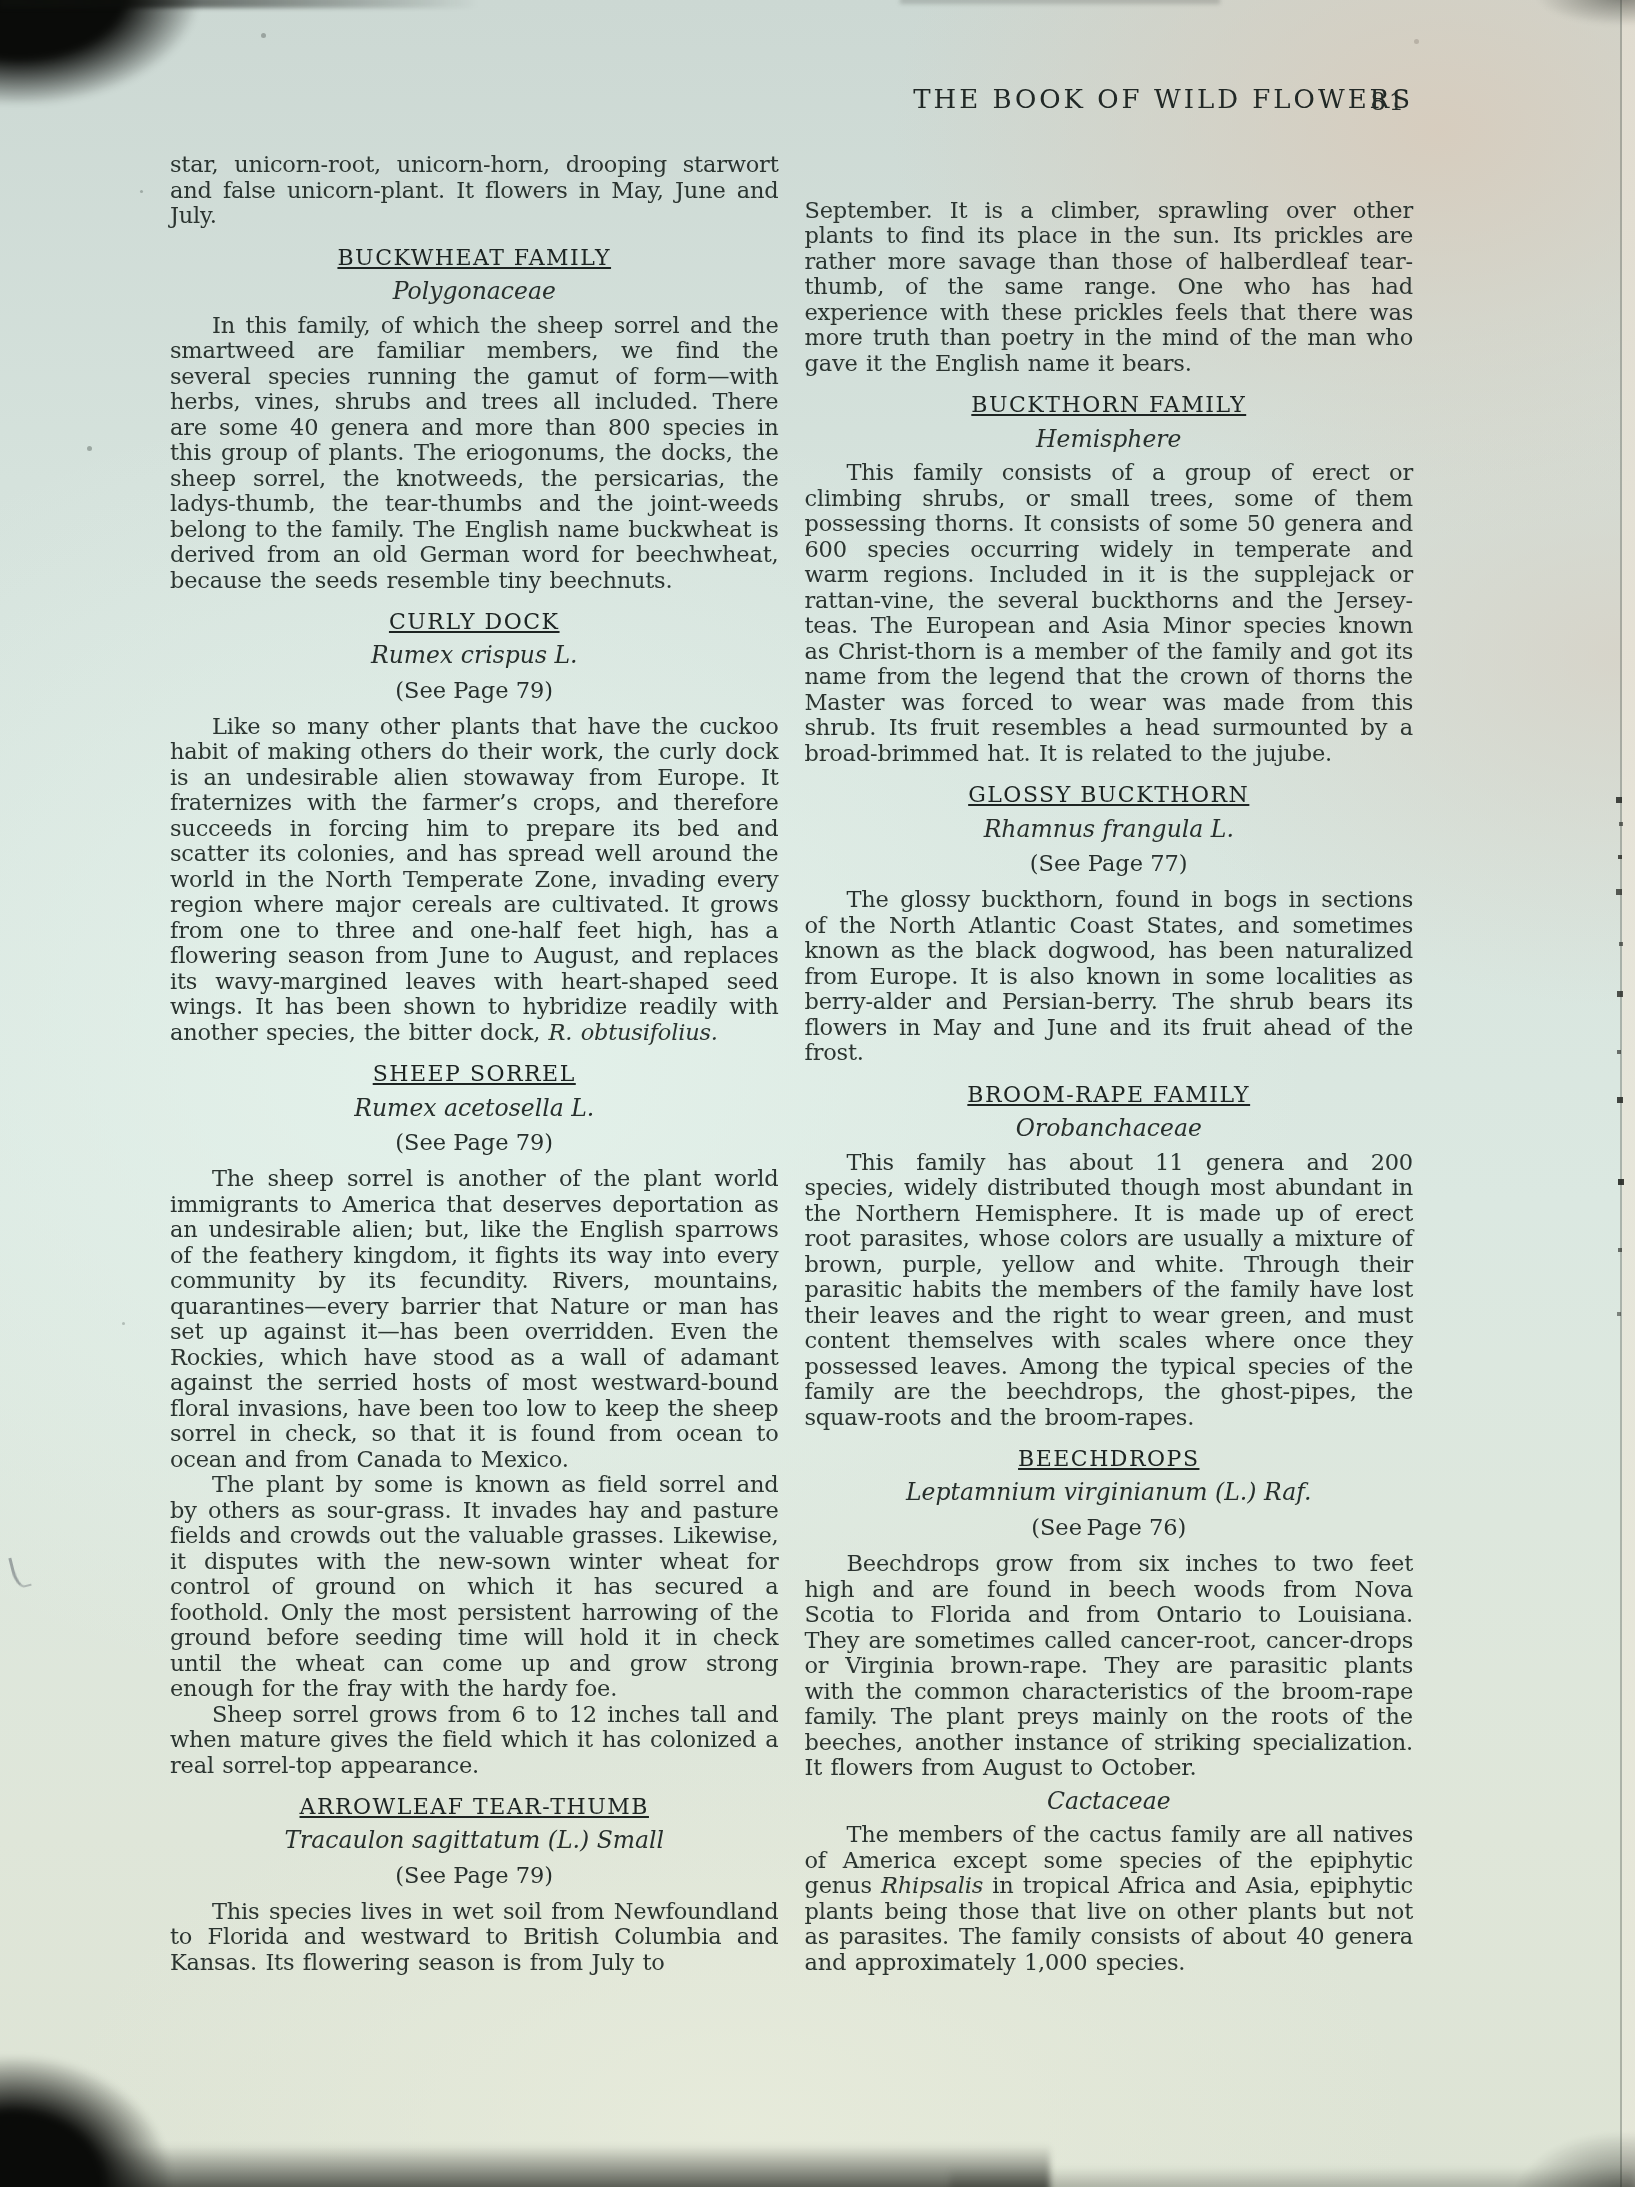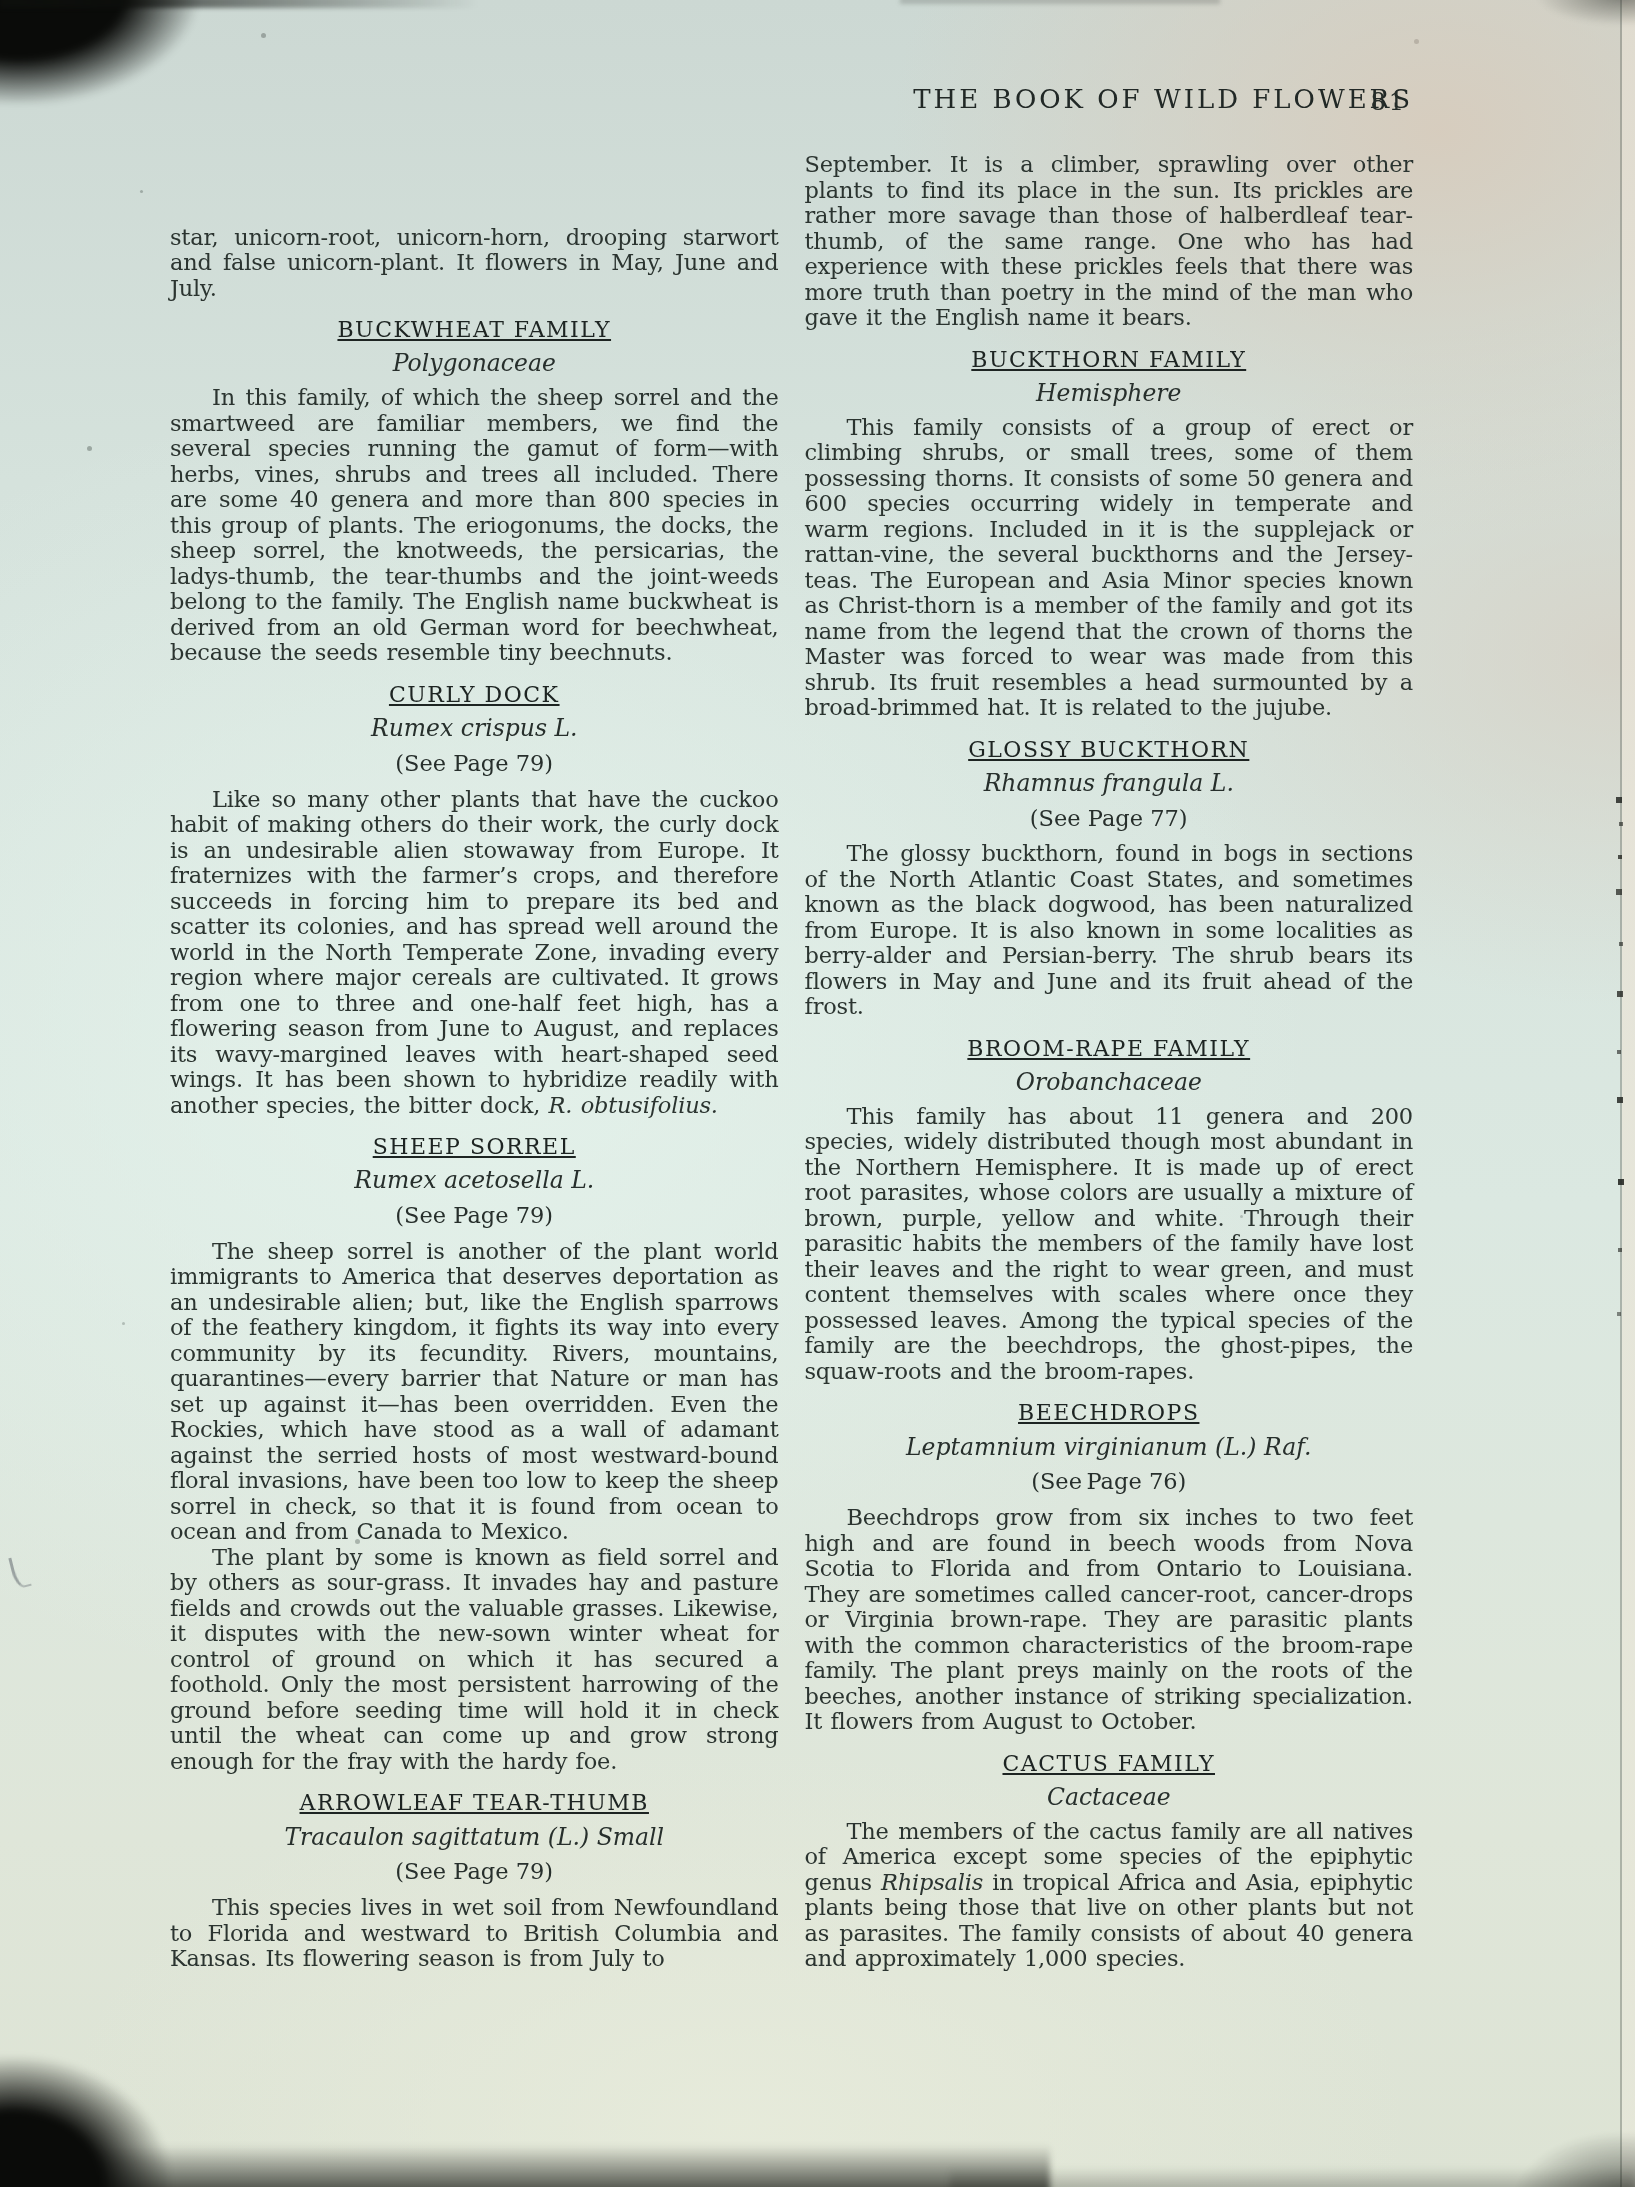--- a/index.html
+++ b/index.html
@@ -86,20 +86,21 @@
           <p class="blk-para"><span>In this family, of which the sheep sorrel and the smartweed are familiar members, we find the several species running the gamut of form—with herbs, vines, shrubs and trees all included.  There are some 40 genera and more than 800 species in this group of plants.  The eriogonums, the docks, the sheep sorrel, the knotweeds, the persicarias, the ladys-thumb, the tear-thumbs and the joint-weeds belong to the family.  The English name buckwheat is derived from an old German word for beechwheat, because the seeds resemble tiny beechnuts.</span></p>
           <div class="blk-heading"><span>CURLY DOCK</span></div>
           <div class="blk-species"><em>Rumex crispus L.</em></div>
           <div class="blk-seepage"><span>(See Page 79)</span></div>
           <p class="blk-para"><span>Like so many other plants that have the cuckoo habit of making others do their work, the curly dock is an undesirable alien stowaway from Europe. It fraternizes with the farmer’s crops, and therefore succeeds in forcing him to prepare its bed and scatter its colonies, and has spread well around the world in the North Temperate Zone, invading every region where major cereals are cultivated. It grows from one to three and one-half feet high, has a flowering season from June to August, and replaces its wavy-margined leaves with heart-shaped seed wings.  It has been shown to hybridize readily with another species, the bitter dock, </span><em>R. obtusifolius.</em></p>
           <div class="blk-heading"><span>SHEEP SORREL</span></div>
           <div class="blk-species"><em>Rumex acetosella L.</em></div>
           <div class="blk-seepage"><span>(See Page 79)</span></div>
           <p class="blk-para"><span>The sheep sorrel is another of the plant world immigrants to America that deserves deportation as an undesirable alien; but, like the English sparrows of the feathery kingdom, it fights its way into every community by its fecundity. Rivers, mountains, quarantines—every barrier that Nature or man has set up against it—has been overridden.  Even the Rockies, which have stood as a wall of adamant against the serried hosts of most westward-bound floral invasions, have been too low to keep the sheep sorrel in check, so that it is found from ocean to ocean and from Canada to Mexico.</span></p>
           <p class="blk-para"><span>The plant by some is known as field sorrel and by others as sour-grass.  It invades hay and pasture fields and crowds out the valuable grasses. Likewise, it disputes with the new-sown winter wheat for control of ground on which it has secured a foothold.  Only the most persistent harrowing of the ground before seeding time will hold it in check until the wheat can come up and grow strong enough for the fray with the hardy foe.</span></p>
+          <p class="blk-para"><span>Sheep sorrel grows from 6 to 12 inches tall and when mature gives the field which it has colonized a real sorrel-top appearance.</span></p>
           <div class="blk-heading"><span>ARROWLEAF TEAR-THUMB</span></div>
           <div class="blk-species"><em>Tracaulon sagittatum (L.) Small</em></div>
           <div class="blk-seepage"><span>(See Page 79)</span></div>
           <p class="blk-para"><span>This species lives in wet soil from Newfoundland to Florida and westward to British Columbia and Kansas.  Its flowering season is from July to</span></p>
         </div>
       <div class="col">
           <p class="blk-para noindent"><span>September.  It is a climber, sprawling over other plants to find its place in the sun.  Its prickles are rather more savage than those of halberdleaf tear-thumb, of the same range.  One who has had experience with these prickles feels that there was more truth than poetry in the mind of the man who gave it the English name it bears.</span></p>
           <div class="blk-heading"><span>BUCKTHORN FAMILY</span></div>
           <div class="blk-species"><em>Hemisphere</em></div>
           <p class="blk-para"><span>This family consists of a group of erect or climbing shrubs, or small trees, some of them possessing thorns.  It consists of some 50 genera and 600 species occurring widely in temperate and warm regions.  Included in it is the supplejack or rattan-vine, the several buckthorns and the Jersey-teas.  The European and Asia Minor species known as Christ-thorn is a member of the family and got its name from the legend that the crown of thorns the Master was forced to wear was made from this shrub.  Its fruit resembles a head surmounted by a broad-brimmed hat.  It is related to the jujube.</span></p>
@@ -107,21 +108,20 @@
           <div class="blk-species"><em>Rhamnus frangula L.</em></div>
           <div class="blk-seepage"><span>(See Page 77)</span></div>
           <p class="blk-para"><span>The glossy buckthorn, found in bogs in sections of the North Atlantic Coast States, and sometimes known as the black dogwood, has been naturalized from Europe.  It is also known in some localities as berry-alder and Persian-berry.  The shrub bears its flowers in May and June and its fruit ahead of the frost.</span></p>
           <div class="blk-heading"><span>BROOM-RAPE FAMILY</span></div>
           <div class="blk-species"><em>Orobanchaceae</em></div>
           <p class="blk-para"><span>This family has about 11 genera and 200 species, widely distributed though most abundant in the Northern Hemisphere.  It is made up of erect root parasites, whose colors are usually a mixture of brown, purple, yellow and white.  Through their parasitic habits the members of the family have lost their leaves and the right to wear green, and must content themselves with scales where once they possessed leaves.  Among the typical species of the family are the beechdrops, the ghost-pipes, the squaw-roots and the broom-rapes.</span></p>
           <div class="blk-heading"><span>BEECHDROPS</span></div>
           <div class="blk-species"><em>Leptamnium virginianum (L.) Raf.</em></div>
           <div class="blk-seepage"><span>(See Page 76)</span></div>
           <p class="blk-para"><span>Beechdrops grow from six inches to two feet high and are found in beech woods from Nova Scotia to Florida and from Ontario to Louisiana.  They are sometimes called cancer-root, cancer-drops or Virginia brown-rape.  They are parasitic plants with the common characteristics of the broom-rape family.  The plant preys mainly on the roots of the beeches, another instance of striking specialization.  It flowers from August to October.</span></p>
-          <div class="blk-heading"><span>CACTUS FAMILY</span></div>
           <div class="blk-species"><em>Cactaceae</em></div>
           <p class="blk-para"><span>The members of the cactus family are all natives of America except some species of the epiphytic genus </span><em>Rhipsalis</em><span> in tropical Africa and Asia, epiphytic plants being those that live on other plants but not as parasites.  The family consists of about 40 genera and approximately 1,000 species.</span></p>
         </div>
     </div>
   </div>
 
   <div class="edge-right-paper"></div>
   <div class="edge-right-line"></div>
   <div class="edge-ticks"></div>
   <div class="corner-tl"></div>

